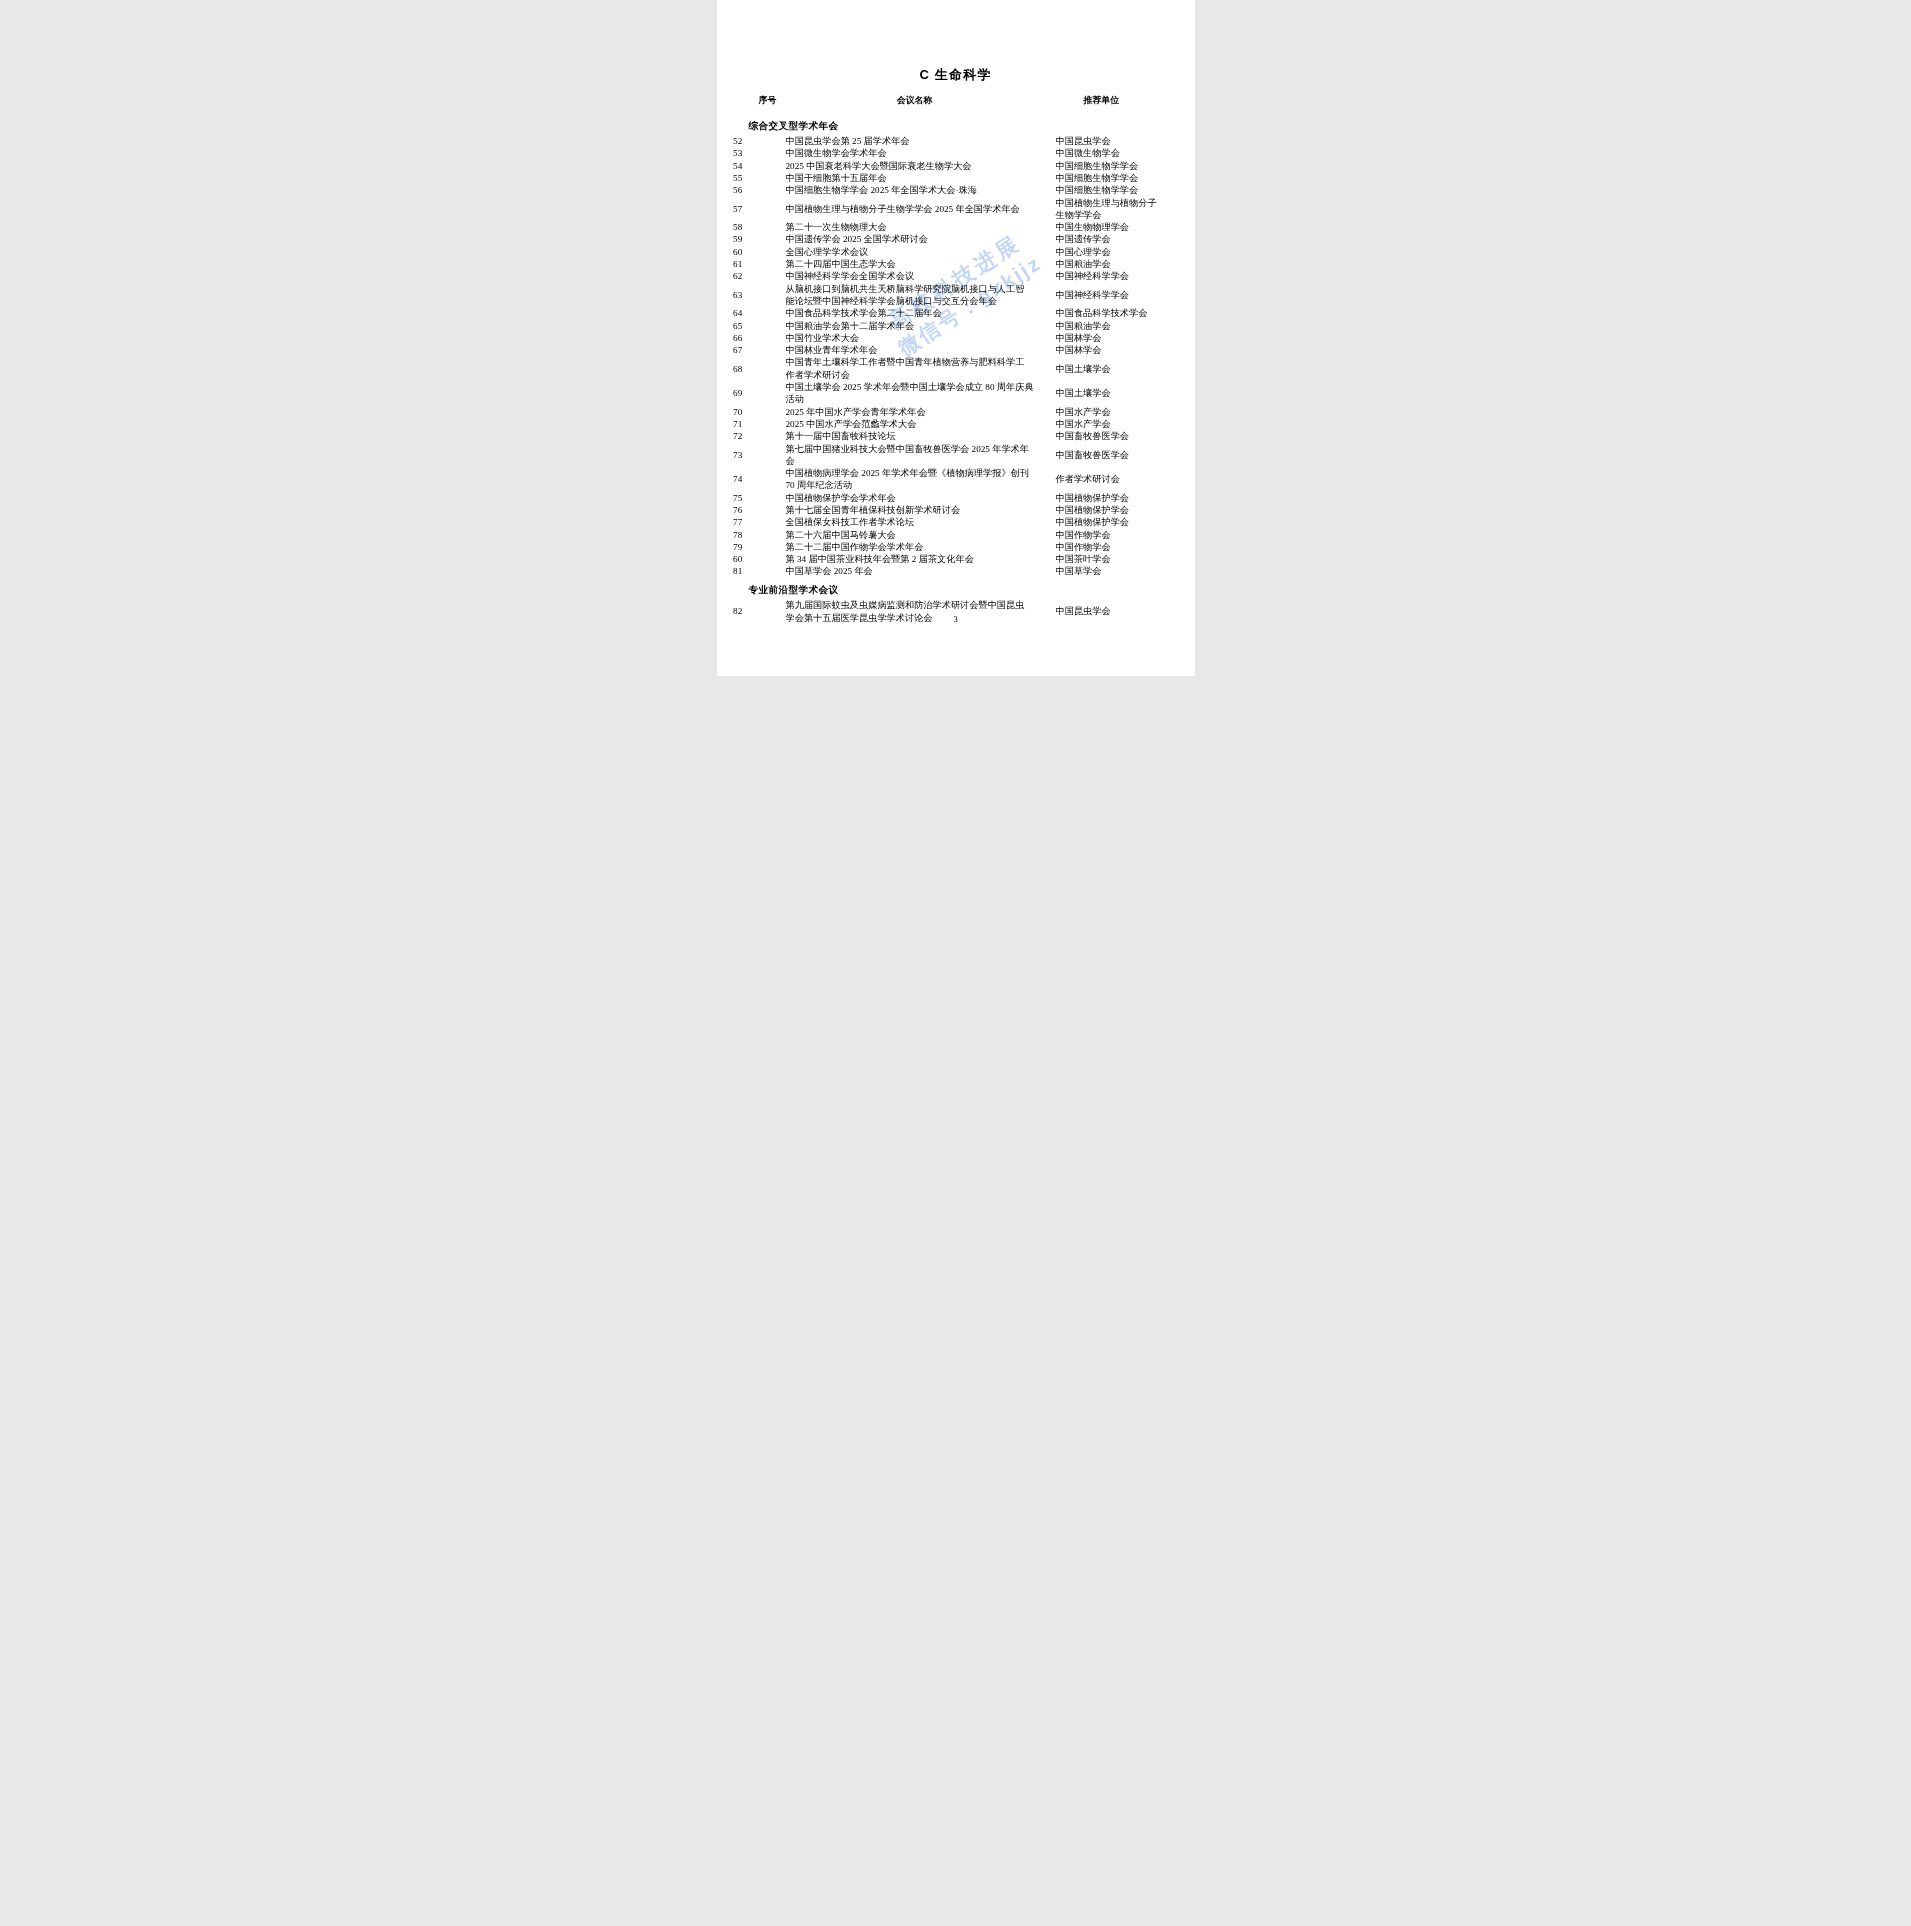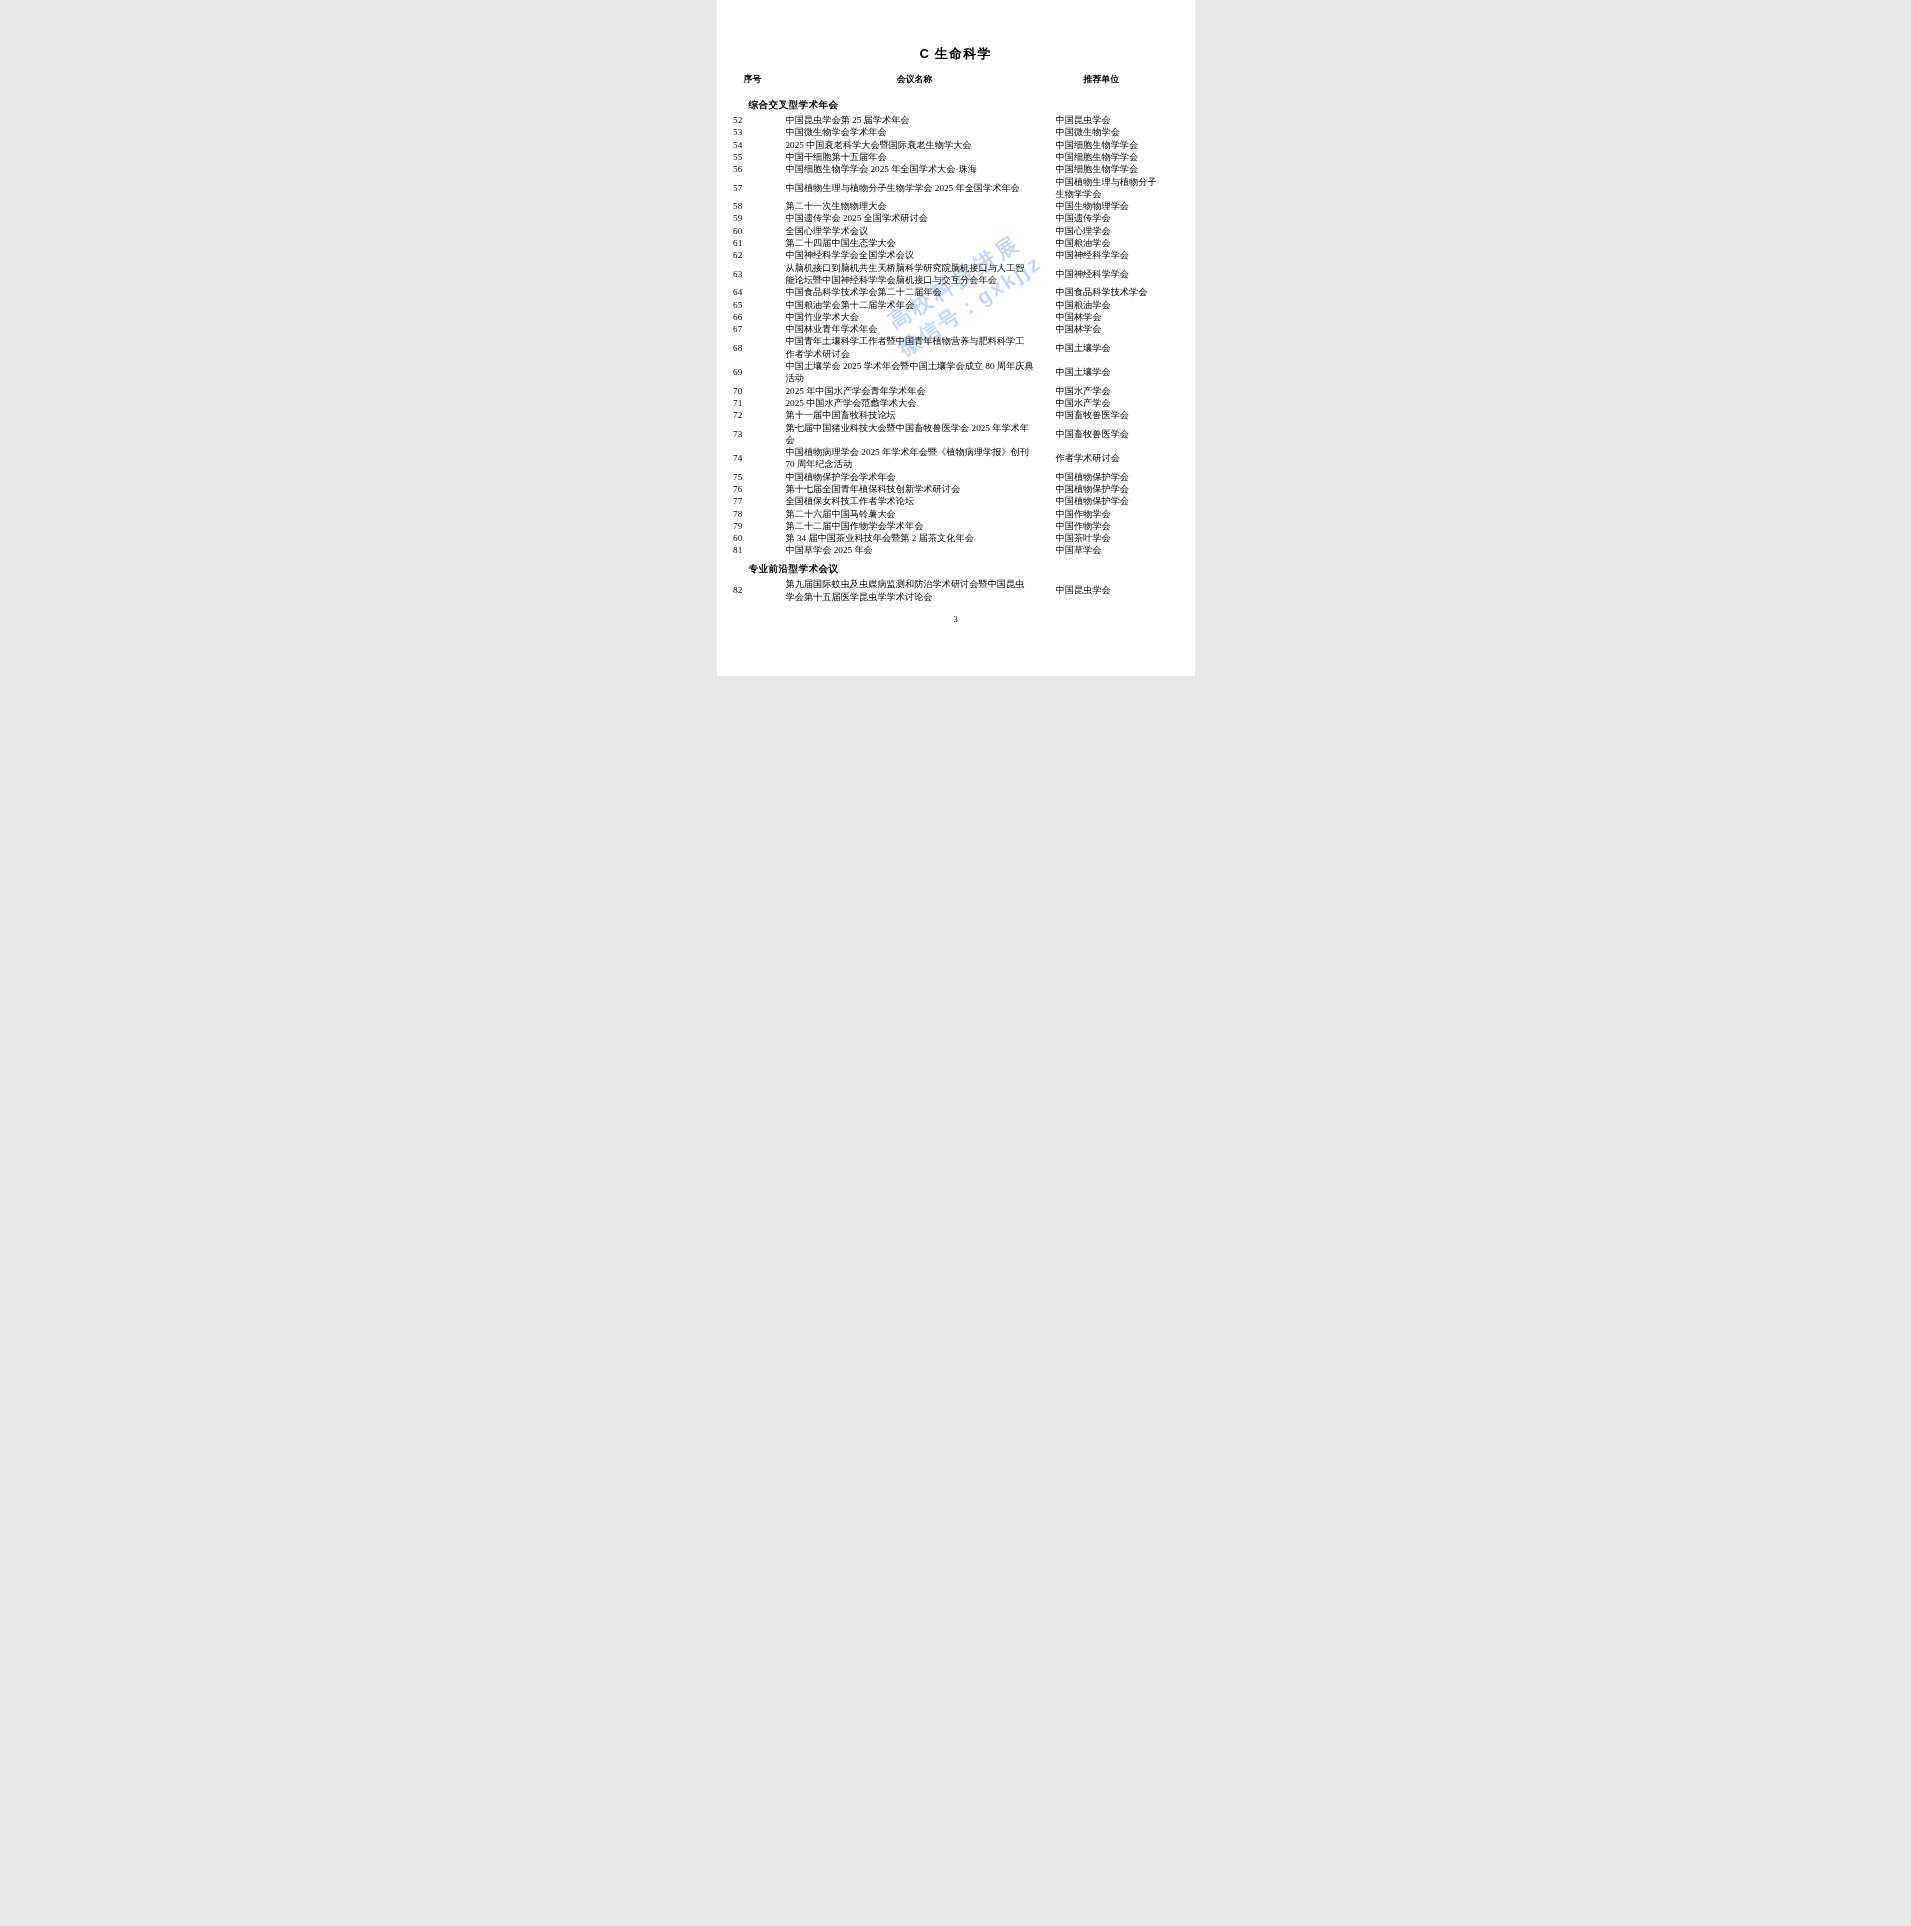--- a/index.html
+++ b/index.html
@@ -8,38 +8,38 @@
     width:478px;height:676px;
     margin:0 auto;
     background:#ffffff;
     overflow:hidden;
     font-family:"Liberation Serif","DejaVu Serif",serif;
     color:#000;
   }
   .content{position:relative;z-index:1;}
   .doc-title{
     margin:0;
-    padding-top:45px;
+    padding-top:66px;
     text-align:center;
     font-family:"Liberation Sans","DejaVu Sans",sans-serif;
     font-weight:bold;
     font-size:13px;
     line-height:18.5px;
     letter-spacing:1.2px;
   }
   .col-headers{
     position:relative;
     height:13px;
     margin-top:9.2px;
     font-family:"Liberation Sans","DejaVu Sans",sans-serif;
     font-weight:bold;
     font-size:8.9px;
     line-height:13px;
   }
-  .col-headers .h-index{position:absolute;left:27px;}
+  .col-headers .h-index{position:absolute;left:42px;}
   .col-headers .h-name{position:absolute;left:198px;transform:translateX(-50%);}
   .col-headers .h-org{position:absolute;left:367px;}
   .table-body{margin-top:12.3px;}
   .section-heading{
     margin:5.4px 0 3.1px 32px;
     font-family:Liberation Sans, sans-serif;
     font-weight:bold;
     font-size:9.6px;
     line-height:13px;
     letter-spacing:0.4px;

